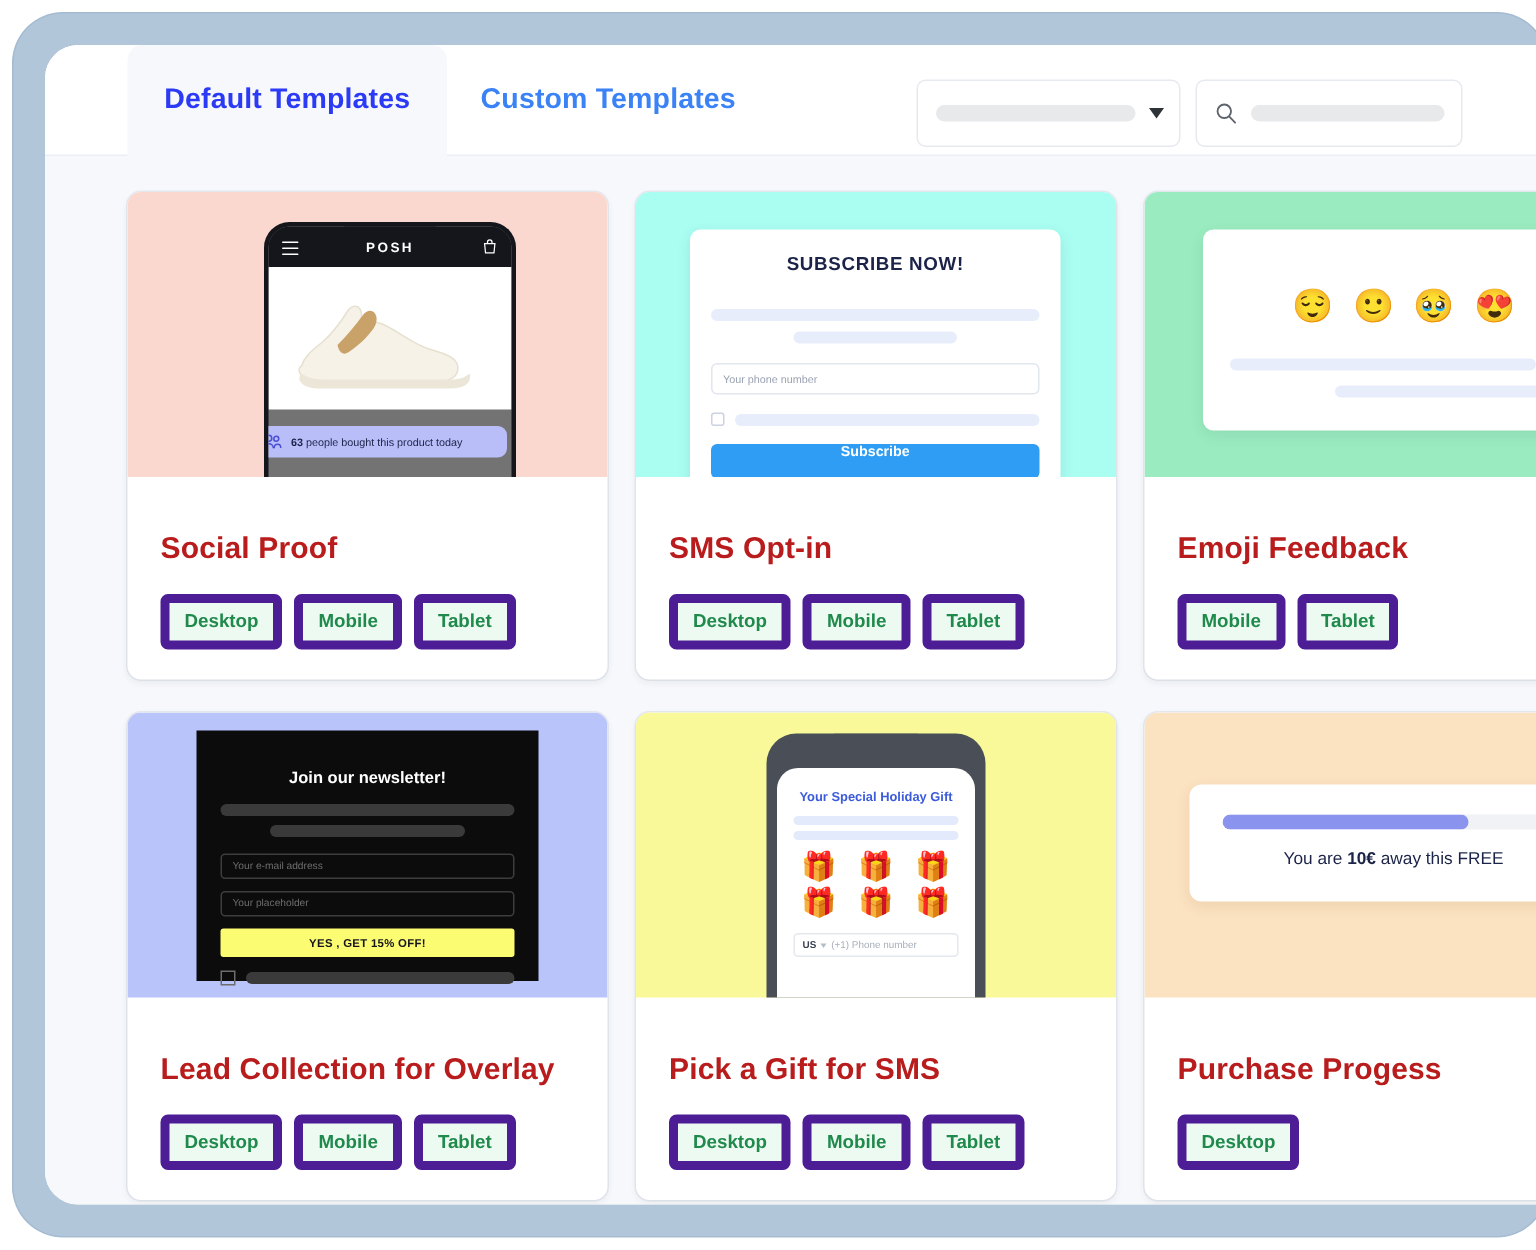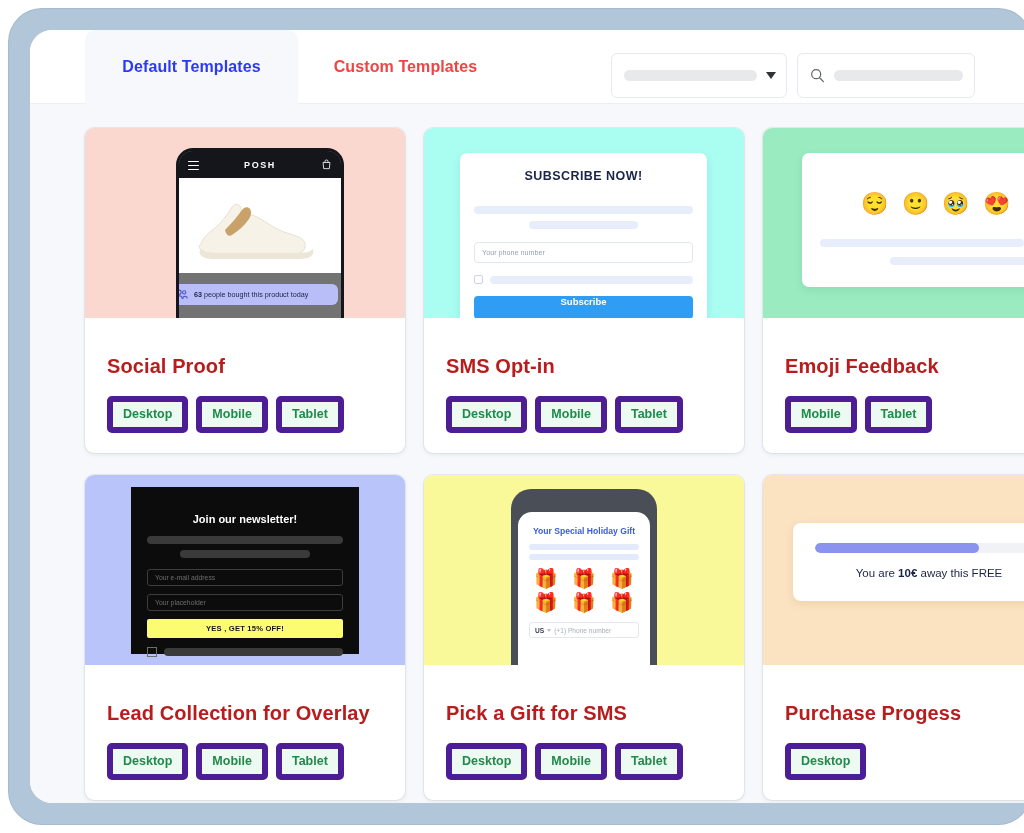--- a/index.html
+++ b/index.html
@@ -47,36 +47,36 @@
     background: #ffffff;
     border-bottom: 1px solid #ebeef3;
   }
   .tab {
     position: absolute;
     top: 0;
     height: 74px;
     display: flex;
     align-items: center;
     justify-content: center;
-    font-size: 16px;
+    font-size: 19px;
     font-weight: bold;
     letter-spacing: .1px;
     cursor: pointer;
     text-align: right;
   }
   #tab-default {
     left: 55px; width: 213px;
     color: #2b3af5;
     background: #f7f8fb;
     border-top-left-radius: 10px;
     border-top-right-radius: 10px;
   }
   #tab-custom {
     left: 268px; width: 215px;
-    color: #ef4444;
+    color: #3b82f6;
     font-weight: bold;
     background: transparent;
   }
 
   .field {
     position: absolute;
     top: 23px;
     height: 45px;
     background: #ffffff;
     border: 1px solid #e6e9ef;

